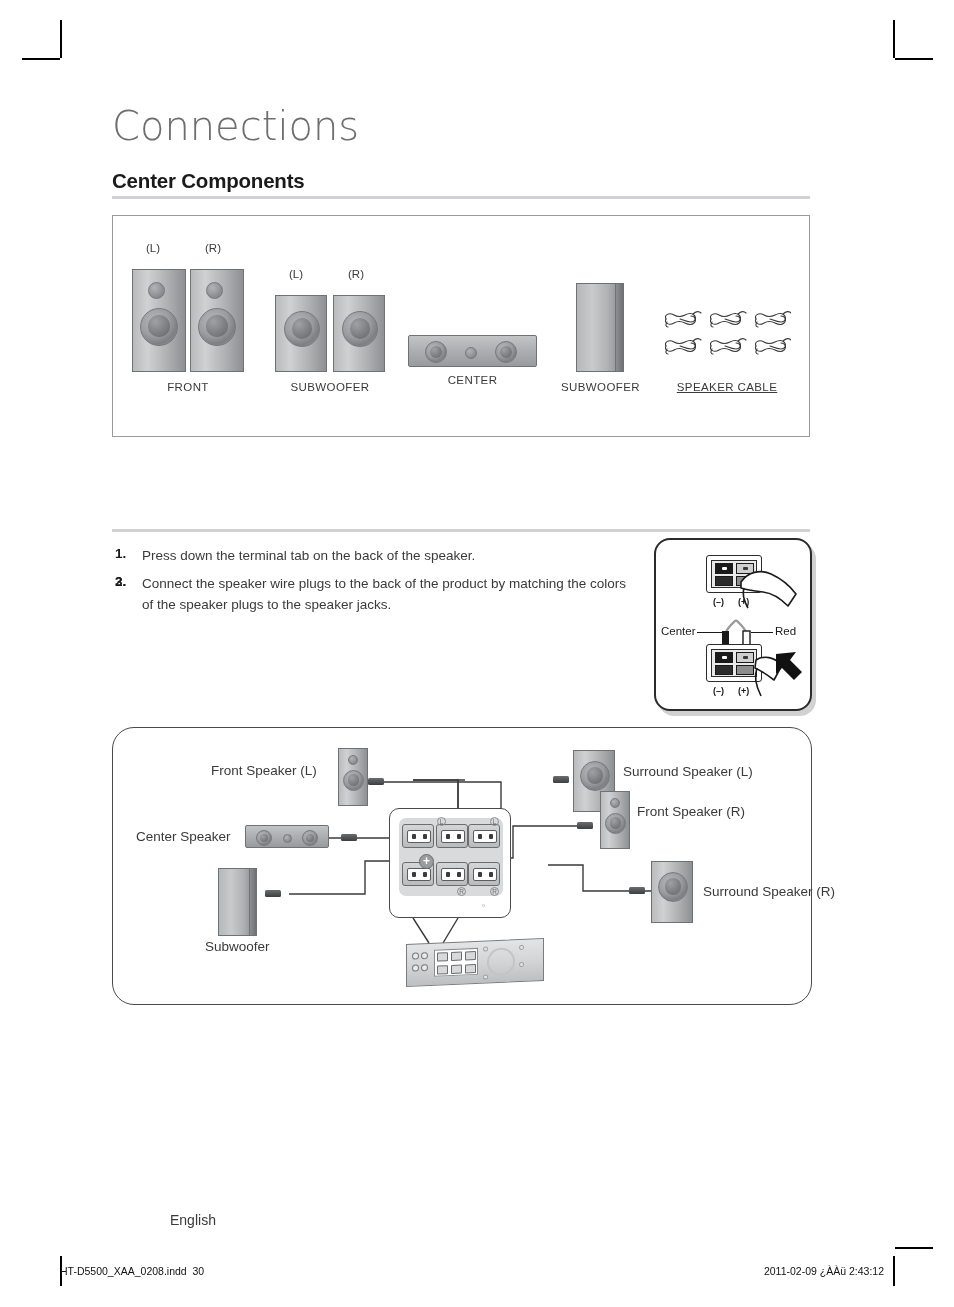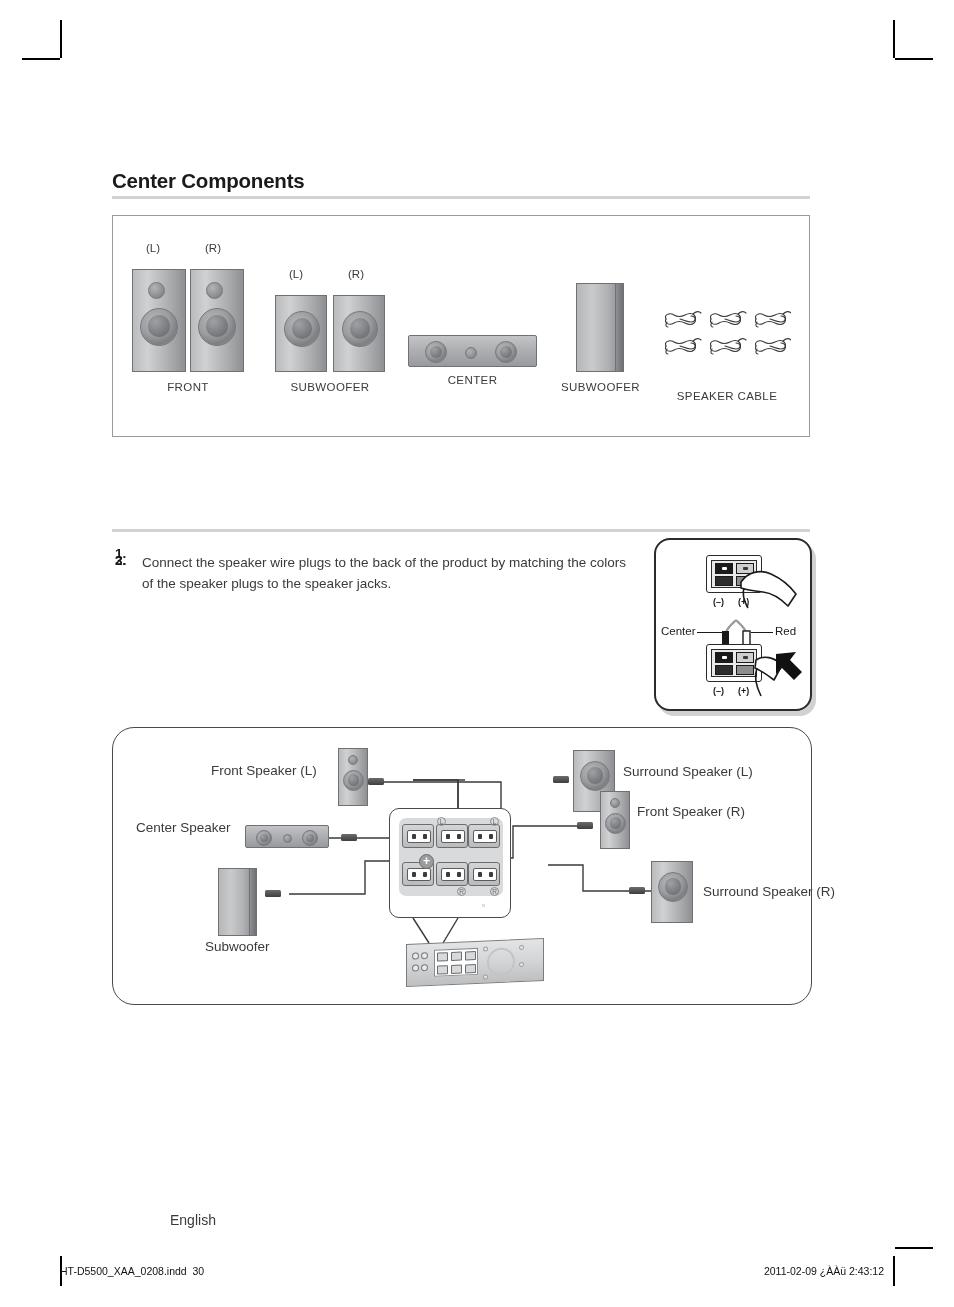--- a/index.html
+++ b/index.html
@@ -289,20 +289,21 @@
 </head>
 <body>
 
 <div id="page">
 
   <div class="crop v" style="left:60px;  top:20px;"></div>
   <div class="crop h" style="left:22px;  top:58px;"></div>
   <div class="crop v" style="left:893px; top:20px;"></div>
   <div class="crop h" style="left:895px; top:58px;"></div>
 
+  <div id="chapter-title">Connections</div>
 
   <div class="sec-head" style="left:112px; top:169px;">Center Components</div>
   <div class="sec-rule" style="left:112px; top:196px; width:698px;"></div>
 
   <div id="components-panel">
 
     <div class="lr" style="left:33px; top:26px;">(L)</div>
     <div class="lr" style="left:92px; top:26px;">(R)</div>
 
     <div class="spk" style="left:19px; top:53px; width:54px; height:103px;">
@@ -373,28 +374,29 @@
           </g>
           <g transform="translate(92,29)">
             <path d="M3,9 C1,5 6,2 11,5 C16,8 20,6 22,5 C24,4 28,2 31,5 C34,8 32,12 28,12 C24,12 20,10 17,9"></path>
             <path d="M3,9 C1,13 6,16 11,13 C16,10 20,12 22,13 C24,14 28,16 31,13 C34,10 32,6 28,6"></path>
             <path d="M30,4 C33,1 36,1 38,3"></path>
             <path d="M4,12 C2,15 3,17 5,17"></path>
           </g>
         </g>
       </svg>
     </div>
-    <div class="cap" style="left:548px; top:174px; width:132px;">SPEAKER CABLE</div>
+    <div class="cap" style="left:548px; top:165px; width:132px;text-decoration:underline;">SPEAKER CABLE</div>
   </div>
 
   <div class="sec-rule" style="left:112px; top:529px; width:698px;"></div>
 
   <div id="steps">
     <div class="step">
       <span class="step-num">1.</span>
+      <span class="step-txt">Press down the terminal tab on the back of the speaker.</span>
     </div>
     <div class="step">
       <span class="step-num">2.</span>
     </div>
     <div class="step">
       <span class="step-num">3.</span>
       <span class="step-txt">Connect the speaker wire plugs to the back of the product by matching the colors of the speaker plugs to the speaker jacks.</span>
     </div>
   </div>
 
@@ -478,21 +480,21 @@
       </g>
     </svg>
 
     <div class="conn-label" style="left:98px; top:35px;">Front Speaker (L)</div>
     <div class="spk" style="left:225px; top:20px; width:30px; height:58px;">
       <div class="tweeter" style="left:9px; top:6px; width:10px; height:10px;"></div>
       <div class="cone" style="left:4px; top:21px; width:21px; height:21px;"></div>
     </div>
     <div class="plug" style="left:255px; top:50px; width:16px;"></div>
 
-    <div class="conn-label" style="left:23px; top:92px;">Center Speaker</div>
+    <div class="conn-label" style="left:23px; top:101px;">Center Speaker</div>
     <div class="centerbar" style="left:132px; top:97px; width:84px; height:23px;">
       <div class="cone" style="left:10px; top:4px; width:16px; height:16px;"></div>
       <div class="tweeter" style="left:37px; top:8px; width:9px; height:9px;"></div>
       <div class="cone" style="left:56px; top:4px; width:16px; height:16px;"></div>
     </div>
     <div class="plug" style="left:228px; top:106px; width:16px;"></div>
 
     <div class="subw" style="left:105px; top:140px; width:32px; height:68px;"></div>
     <div class="subw-edge" style="left:136px; top:140px; width:8px; height:68px;"></div>
     <div class="conn-label" style="left:92px; top:211px;">Subwoofer</div>

